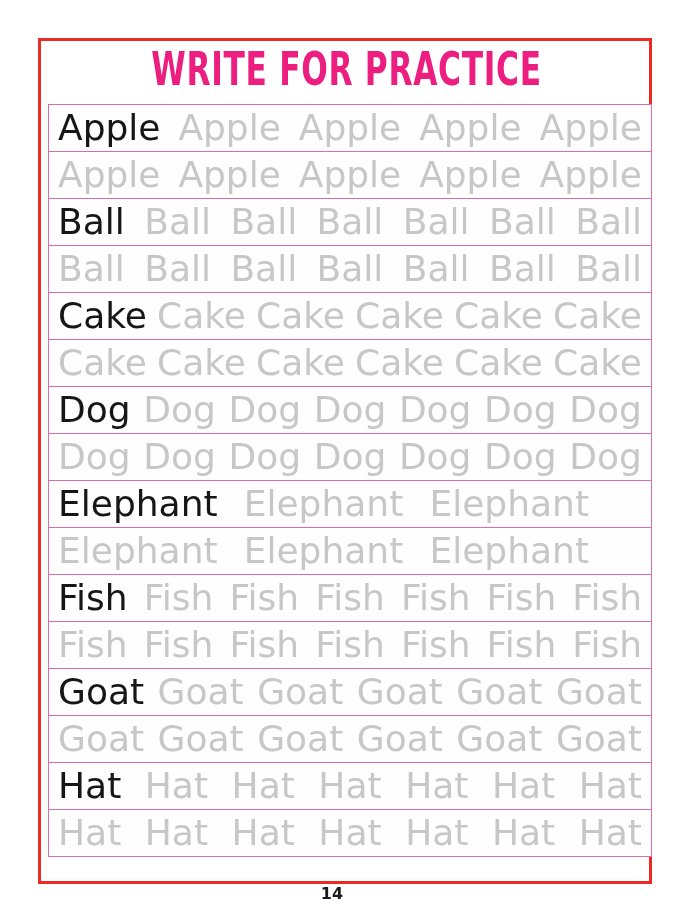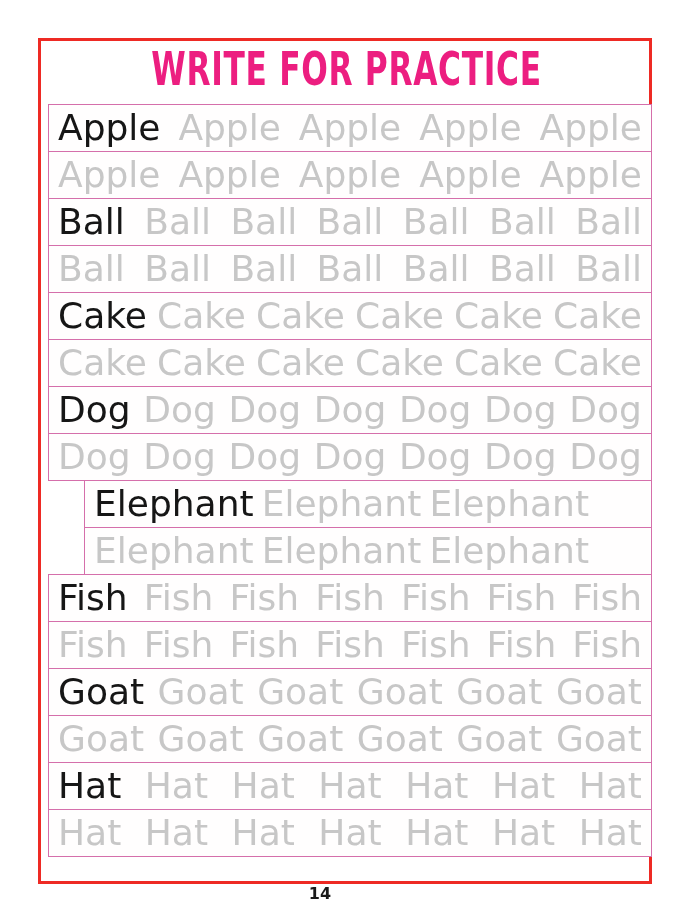--- a/index.html
+++ b/index.html
@@ -54,33 +54,33 @@
     height: 48px;
     border: 1px solid var(--row-border);
     display: flex;
     justify-content: space-between;
     align-items: center;
     padding: 0 9px;
     background: #fffefe;
     overflow: hidden;
   }
   .p-row + .p-row { margin-top: -1px; }
-  .p-row.few-words { padding-right: 62px; margin-left: 36px; }
+  .p-row.few-words { padding-right: 62px; }
   .word {
     font-family: "DejaVu Sans", sans-serif;
     font-size: 36px;
     line-height: 1;
     white-space: nowrap;
   }
   .word.black { color: var(--black-word); }
   .word.trace { color: var(--trace-word); }
   .page-number {
     position: absolute;
     top: 884px;
-    left: 4px;
+    left: 16px;
     width: 632px;
     text-align: center;
     font-family: "DejaVu Sans", sans-serif;
     font-weight: bold;
     font-size: 16px;
     color: var(--page-num);
   }
 </style>
 </head>
 <body>

